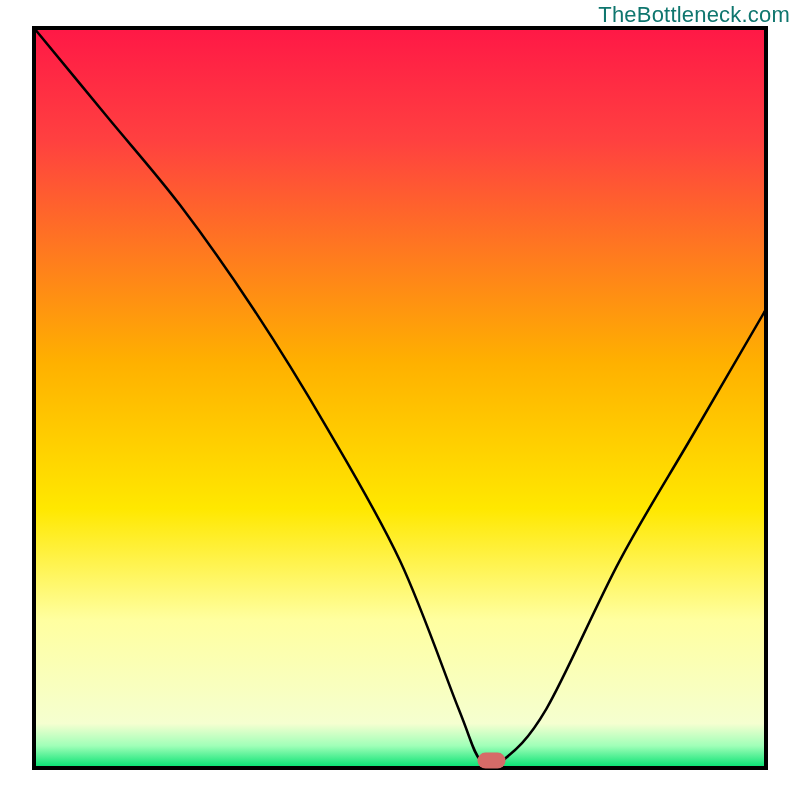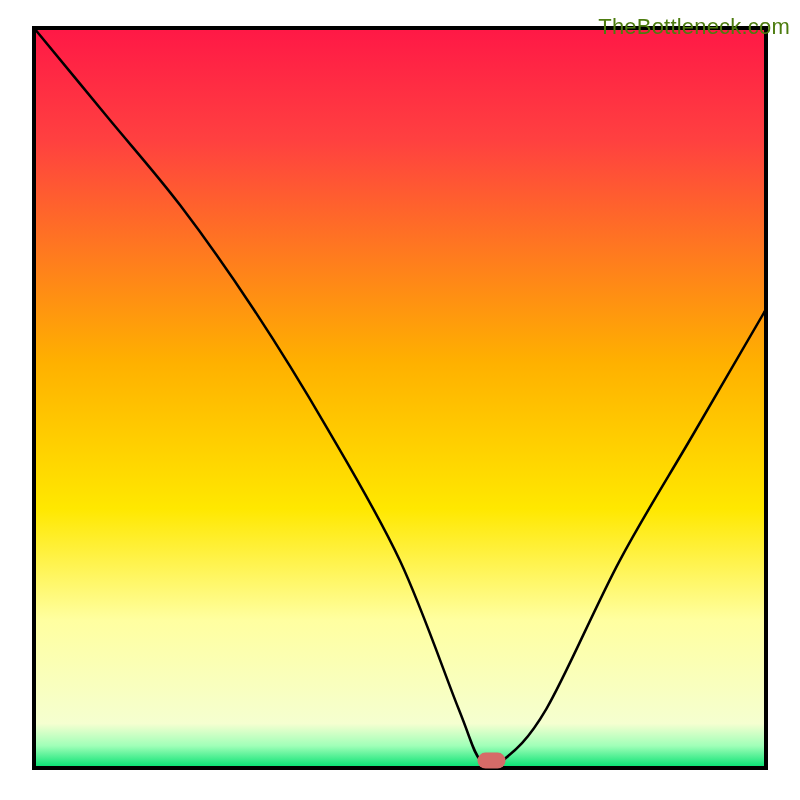--- a/index.html
+++ b/index.html
@@ -14,24 +14,23 @@
     position: relative;
     width: 800px;
     height: 800px;
   }
   .watermark {
     position: absolute;
     top: 2px;
     right: 10px;
     font-family: Arial, Helvetica, sans-serif;
     font-size: 22px;
-    color: #4d7c0f;
+    color: #0f766e;
     font-weight: 500;
     letter-spacing: 0.2px;
-    margin-top: 12px;
   }
   svg.plot {
     position: absolute;
     left: 0;
     top: 0;
   }
 </style>
 </head>
 <body>
 <div class="container">

